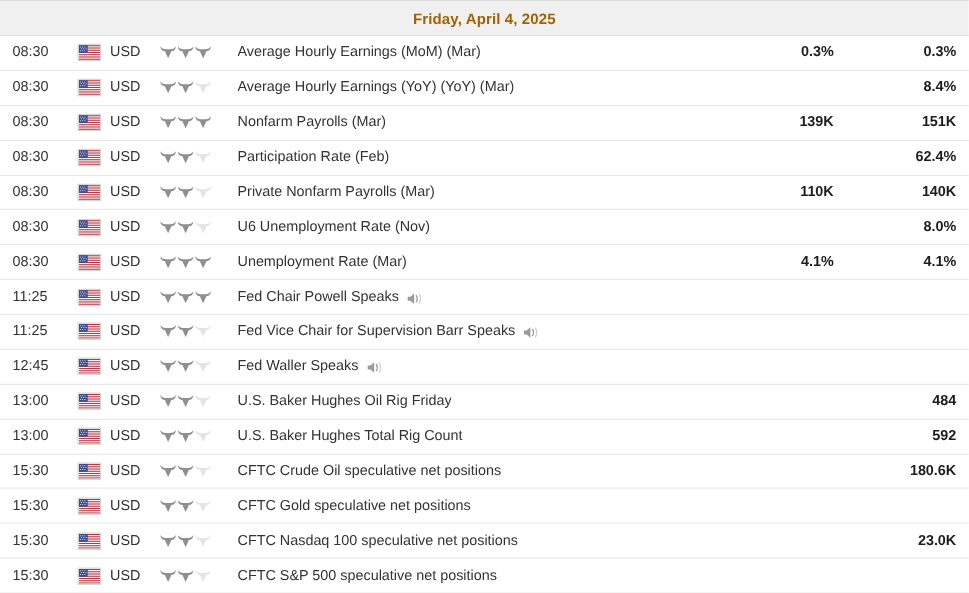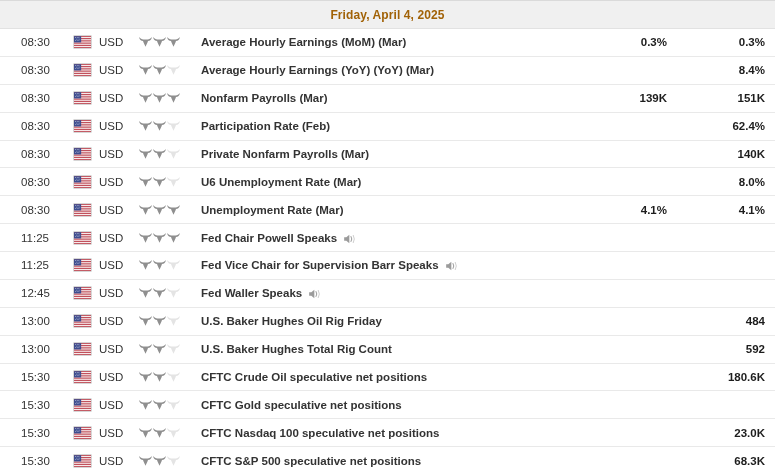--- a/index.html
+++ b/index.html
@@ -8,33 +8,33 @@
   .header-row{
     height:28px;box-sizing:border-box;
     background:#f0f0f0;border-bottom:1px solid #e2e2e2;
     display:flex;align-items:center;justify-content:center;
     font-size:12px;font-weight:bold;color:#a16207;letter-spacing:.1px;
   }
   .row{
     height:27.875px;box-sizing:border-box;
     display:flex;align-items:center;
     border-bottom:1px solid #e9e9e9;
-    background:#fff;font-size:11.5px;color:#333;padding-left:11px;
+    background:#fff;font-size:11.5px;color:#333;
   }
   .cell{display:flex;align-items:center;box-sizing:border-box;height:100%;}
   .c-time{width:62px;padding-left:10px;color:#333;}
   .c-cur{width:66px;gap:7px;}
   .flag{display:inline-flex;line-height:0;}
   .flag svg{border:1px solid #d6d6d6;border-radius:1px;}
   .c-bulls{width:62px;gap:1px;}
   .bull{display:inline-flex;line-height:0;}
   .bull.on{color:#8f8f8f;}
   .bull.off{color:#e4e4e4;}
   .c-event{flex:1;gap:6px;min-width:0;}
-  .event-link{color:#333;white-space:nowrap;overflow:hidden;text-overflow:ellipsis;cursor:pointer;font-weight:bold;}
+  .event-link{color:#333;white-space:nowrap;overflow:hidden;text-overflow:ellipsis;cursor:pointer;}
   .spk{display:inline-flex;line-height:0;margin-top:2px;}
   .c-forecast{width:95px;justify-content:flex-end;text-align:right;font-weight:600;color:#1d1d1d;}
   .c-previous{width:108px;justify-content:flex-end;padding-right:10px;text-align:right;font-weight:600;color:#1d1d1d;}
 </style>
 </head>
 <body>
 
 <div class="calendar">
   <div class="header-row">
     <span>Friday, April 4, 2025</span>
@@ -309,20 +309,21 @@
       <span class="bull off">
         <svg width="13" height="10" viewBox="0 0 14 11">
               <path fill="currentColor" d="M0 0 C0.2 2.7 2.1 4.4 4.3 4.5 L4.6 5.4 L7 10.6 L9.4 5.4 L9.7 4.5 C11.9 4.4 13.8 2.7 14 0 C12.7 1.8 11.1 2.7 9.3 2.7 L4.7 2.7 C2.9 2.7 1.3 1.8 0 0 Z"></path>
             </svg>
       </span>
     </span>
     <span class="cell c-event">
       <span class="event-link">Private Nonfarm Payrolls (Mar)</span>
 
     </span>
+    <span class="cell c-forecast">110K</span>
     <span class="cell c-previous">140K</span>
   </div>
 
   <div class="row">
     <span class="cell c-time">08:30</span>
     <span class="cell c-cur">
       <span class="flag">
         <svg width="17" height="12" viewBox="0 0 19 13">
           <rect width="19" height="13" fill="#ffffff"></rect>
           <g fill="#b73844">
@@ -361,21 +362,21 @@
               <path fill="currentColor" d="M0 0 C0.2 2.7 2.1 4.4 4.3 4.5 L4.6 5.4 L7 10.6 L9.4 5.4 L9.7 4.5 C11.9 4.4 13.8 2.7 14 0 C12.7 1.8 11.1 2.7 9.3 2.7 L4.7 2.7 C2.9 2.7 1.3 1.8 0 0 Z"></path>
             </svg>
       </span>
       <span class="bull off">
         <svg width="13" height="10" viewBox="0 0 14 11">
               <path fill="currentColor" d="M0 0 C0.2 2.7 2.1 4.4 4.3 4.5 L4.6 5.4 L7 10.6 L9.4 5.4 L9.7 4.5 C11.9 4.4 13.8 2.7 14 0 C12.7 1.8 11.1 2.7 9.3 2.7 L4.7 2.7 C2.9 2.7 1.3 1.8 0 0 Z"></path>
             </svg>
       </span>
     </span>
     <span class="cell c-event">
-      <span class="event-link">U6 Unemployment Rate (Mar)</span>
+      <span class="event-link">U6 Unemployment Rate (Nov)</span>
 
     </span>
     <span class="cell c-forecast"></span>
     <span class="cell c-previous">8.0%</span>
   </div>
 
   <div class="row">
     <span class="cell c-time">08:30</span>
     <span class="cell c-cur">
       <span class="flag">
@@ -942,16 +943,15 @@
         <svg width="13" height="10" viewBox="0 0 14 11">
               <path fill="currentColor" d="M0 0 C0.2 2.7 2.1 4.4 4.3 4.5 L4.6 5.4 L7 10.6 L9.4 5.4 L9.7 4.5 C11.9 4.4 13.8 2.7 14 0 C12.7 1.8 11.1 2.7 9.3 2.7 L4.7 2.7 C2.9 2.7 1.3 1.8 0 0 Z"></path>
             </svg>
       </span>
     </span>
     <span class="cell c-event">
       <span class="event-link">CFTC S&amp;P 500 speculative net positions</span>
 
     </span>
     <span class="cell c-forecast"></span>
-    <span class="cell c-previous">68.3K</span>
   </div>
 </div>
 </div>
 
 </body></html>

